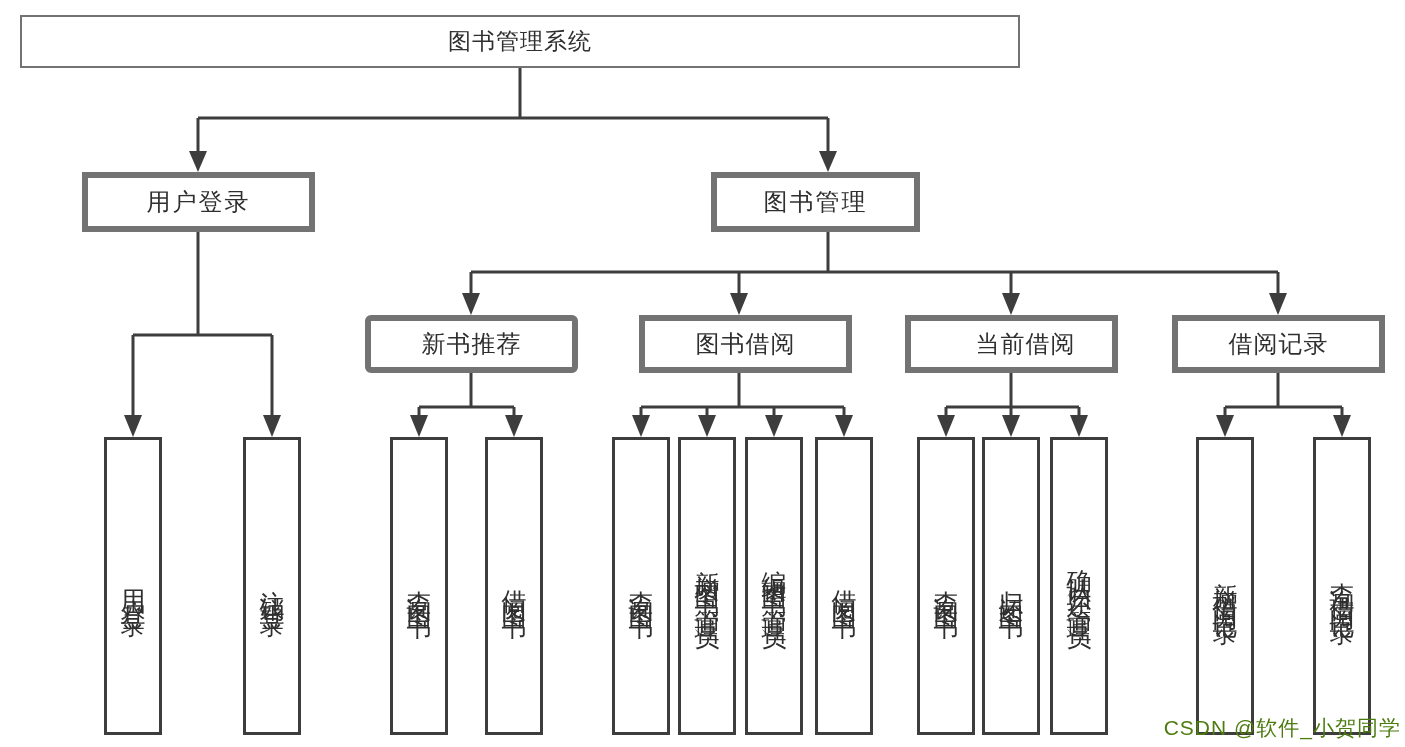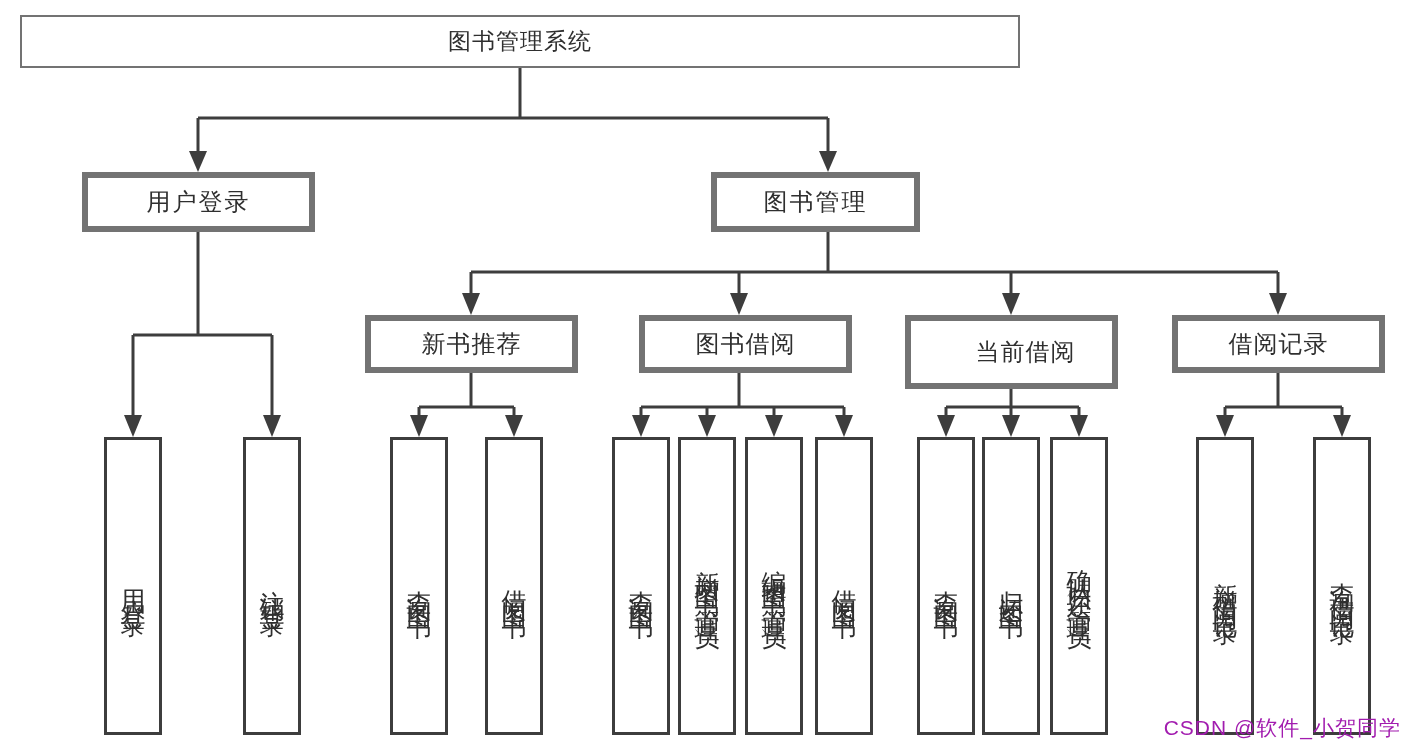--- a/index.html
+++ b/index.html
@@ -38,21 +38,21 @@
     text-orientation:mixed;
     font-size:25px;
     letter-spacing:8px;
     line-height:1;
     white-space:nowrap;
   }
   .watermark{
     position:absolute;
     right:4px;bottom:5px;
     font-size:21px;
-    color:#a21caf;
+    color:#4d7c0f;
     letter-spacing:1px;
     z-index:5;
   }
 </style>
 </head>
 <body>
 
 <div class="stage">
 
   <svg class="connectors" viewBox="0 0 1405 747" xmlns="http://www.w3.org/2000/svg">
@@ -129,23 +129,23 @@
       <path d="M1342 407 V416"></path>
       <polygon points="1342,437 1333,415 1351,415"></polygon>
     </g>
   </svg>
 
   <div class="node root" style="left:20px;top:15px;width:1000px;height:53px;border-width:2px;">图书管理系统</div>
 
   <div class="node h2" style="left:82px;top:172px;width:233px;height:60px;">用户登录</div>
   <div class="node h2" style="left:711px;top:172px;width:209px;height:60px;">图书管理</div>
 
-  <div class="node h3" style="left:365px;top:315px;width:213px;height:58px;">新书推荐</div>
+  <div class="node h3" style="left:365px;top:315px;width:213px;height:58px;border-radius:6px;">新书推荐</div>
   <div class="node h3" style="left:639px;top:315px;width:213px;height:58px;">图书借阅</div>
-  <div class="node h3" style="left:905px;top:315px;width:213px;height:74px;padding-left:28px;">当前借阅</div>
+  <div class="node h3" style="left:905px;top:315px;width:213px;height:58px;padding-left:28px;">当前借阅</div>
   <div class="node h3" style="left:1172px;top:315px;width:213px;height:58px;">借阅记录</div>
 
   <div class="leaf" style="left:104px;top:437px;">
     <span>用户登录</span>
   </div>
   <div class="leaf" style="left:243px;top:437px;">
     <span>注销登录</span>
   </div>
 
   <div class="leaf" style="left:390px;top:437px;">

